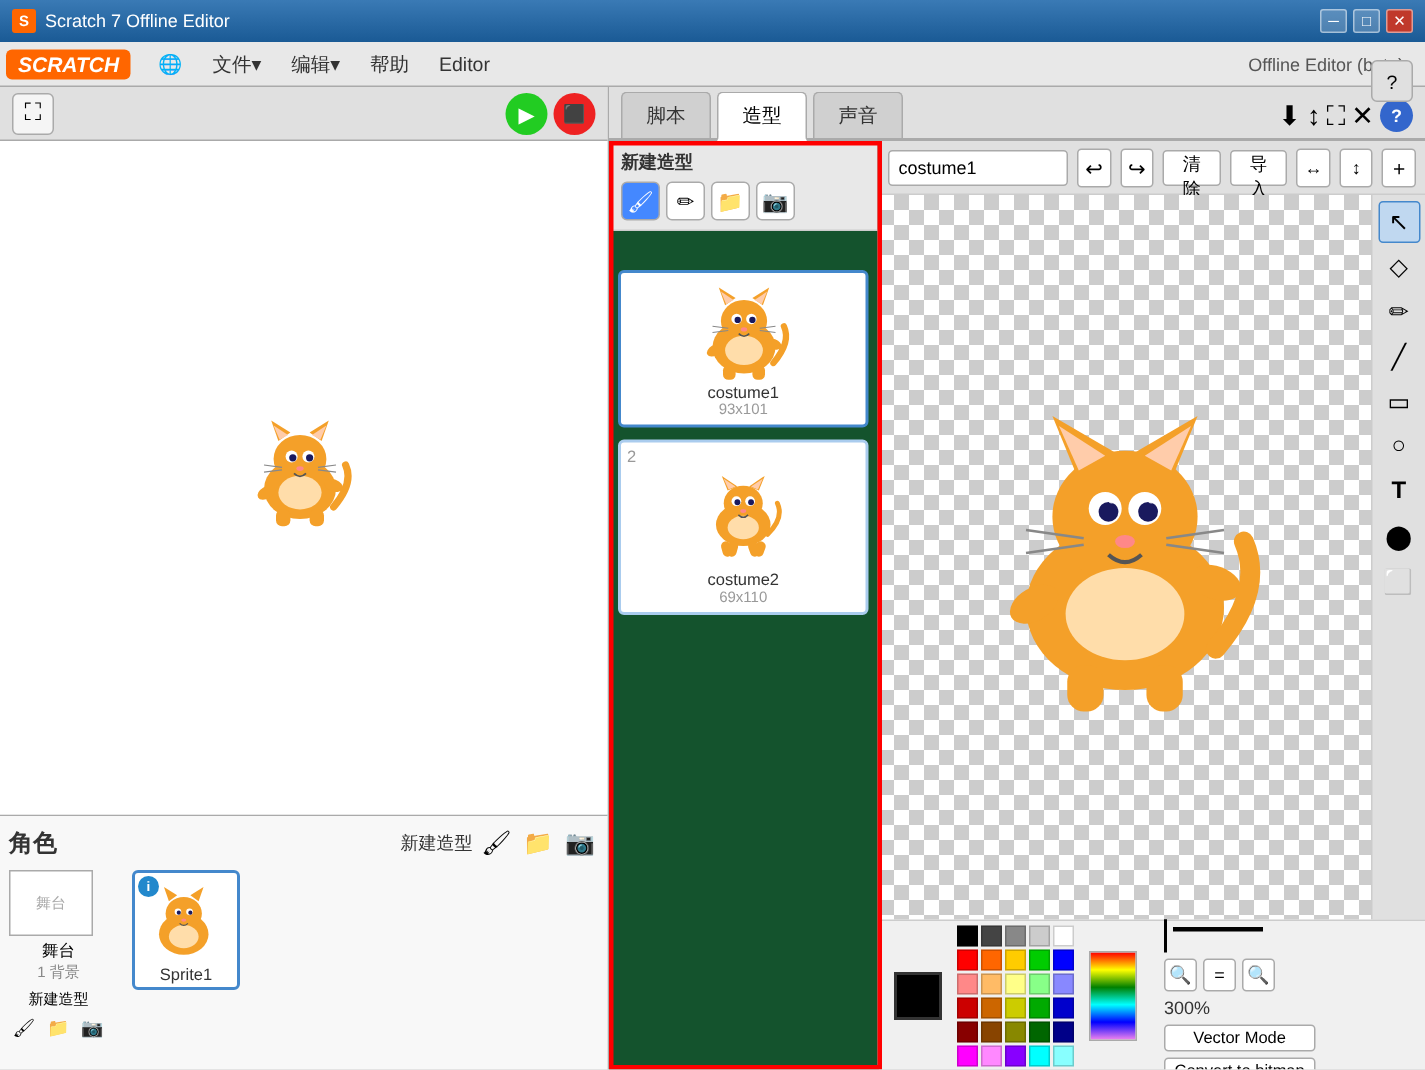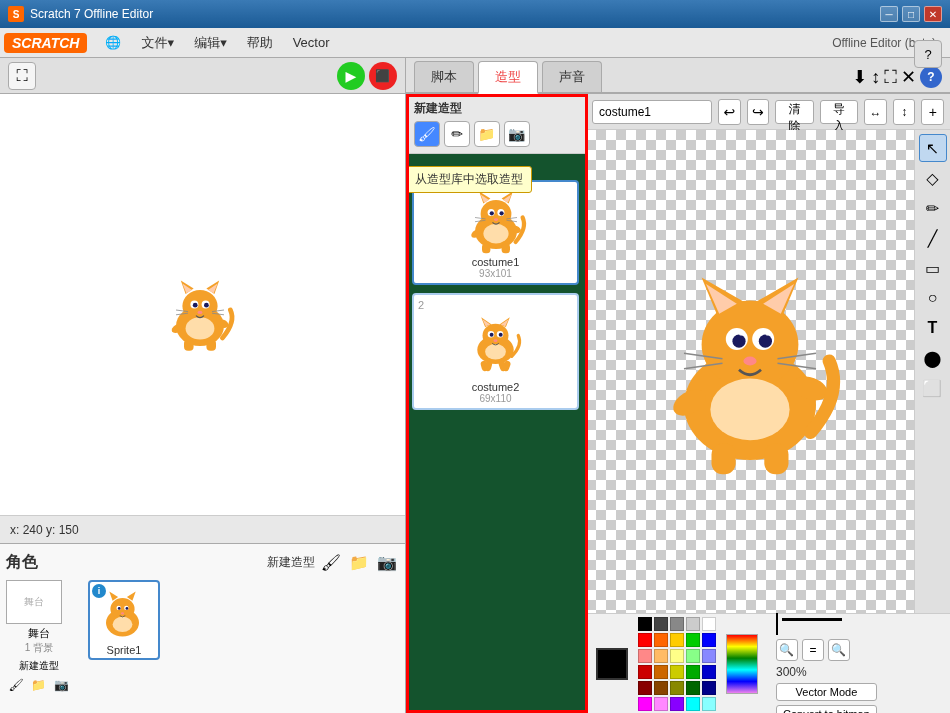--- a/index.html
+++ b/index.html
@@ -204,21 +204,21 @@
       background: #d0d0d0;
       cursor: pointer;
       border-radius: 4px 4px 0 0;
       font-size: 13px;
       color: #333;
     }
     .tab.active {
       background: white;
       border-bottom: 2px solid white;
       margin-bottom: -2px;
-      color: #ef4444;
+      color: #000000;
     }
 
     
     #costumes-content {
       display: flex;
       flex: 1;
       position: relative;
       overflow: hidden;
     }
 
@@ -449,21 +449,21 @@
 </div>
 
 <div id="menu-bar">
   <div class="scratch-logo">SCRATCH</div>
   <div class="menu-item">
     <span>🌐</span>
   </div>
   <div class="menu-item">文件▾</div>
   <div class="menu-item">编辑▾</div>
   <div class="menu-item">帮助</div>
-  <div class="menu-item">Vector</div>
+  <div class="menu-item">Editor</div>
   <div id="offline-label">Offline Editor (beta)</div>
 </div>
 
 <div id="main-area">
 
   <div id="left-panel">
 
     <div id="stage-toolbar">
       <div class="stage-icon-btn">⛶</div>
       <div style="margin-left:auto; display:flex; gap:4px; align-items:center;">
@@ -507,23 +507,20 @@
 
           <path d="M78 80 Q95 60 88 45" stroke="#f4a029" stroke-width="6" fill="none" stroke-linecap="round"></path>
 
           <ellipse cx="50" cy="68" rx="18" ry="14" fill="#ffddaa"></ellipse>
 
           <path d="M45 52 Q50 57 55 52" stroke="#555" stroke-width="1.5" fill="none"></path>
         </svg>
       </div>
     </div>
 
-    <div id="coords-bar">
-      <span>x: 240  y: 150</span>
-    </div>
 
     <div id="sprites-panel">
       <div id="sprites-header">
         <span class="label">角色</span>
         <div class="new-sprite-controls">
           <span>新建造型</span>
           <button class="sprite-icon-btn">🖌</button>
           <button class="sprite-icon-btn">📁</button>
           <button class="sprite-icon-btn">📷</button>
         </div>
@@ -596,21 +593,20 @@
 
             <button class="costume-btn" style="background:#4488ff;color:white;font-size:14px;">🖌</button>
 
             <button class="costume-btn">✏</button>
 
             <button class="costume-btn">📁</button>
 
             <button class="costume-btn">📷</button>
           </div>
 
-          <div class="tooltip-box">从造型库中选取造型</div>
         </div>
 
         <div id="costumes-items">
 
           <div class="costume-item" style="border-color:#4488cc;">
             <div class="item-num"></div>
             <div class="costume-item-img">
               <svg viewBox="0 0 100 100" width="70" height="70">
                 <ellipse cx="50" cy="65" rx="30" ry="25" fill="#f4a029"></ellipse>
                 <ellipse cx="50" cy="40" rx="22" ry="20" fill="#f4a029"></ellipse>

